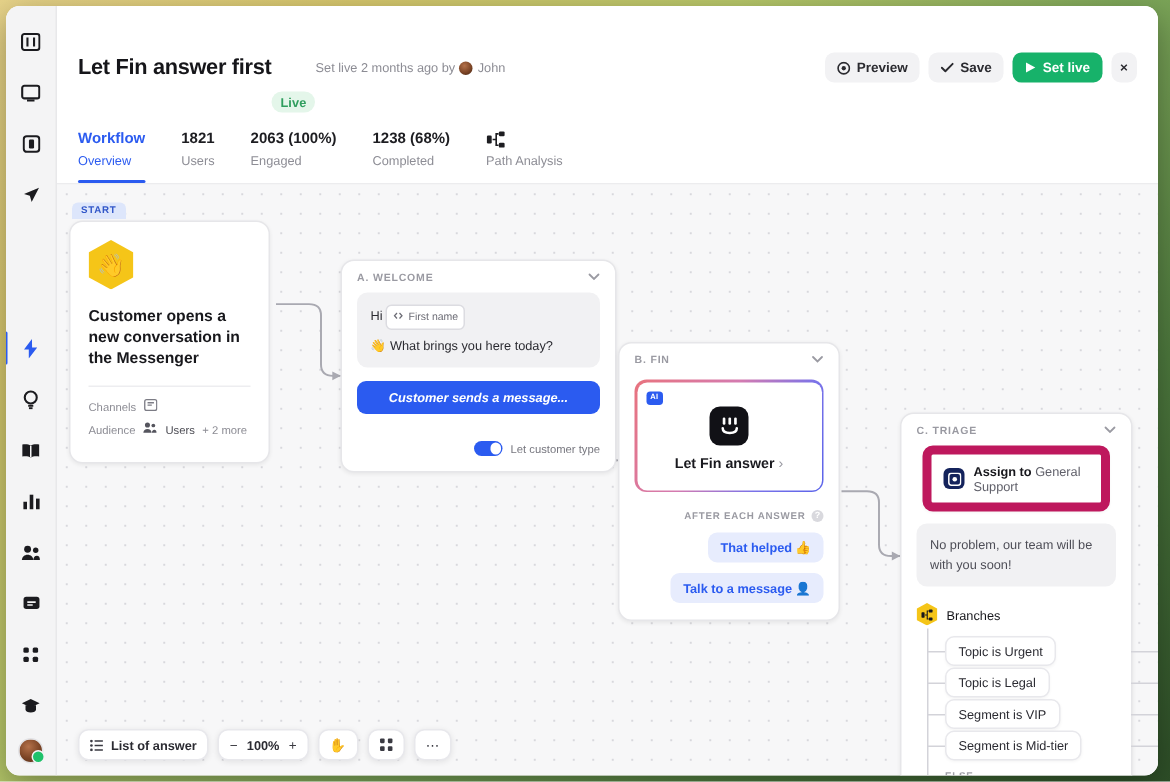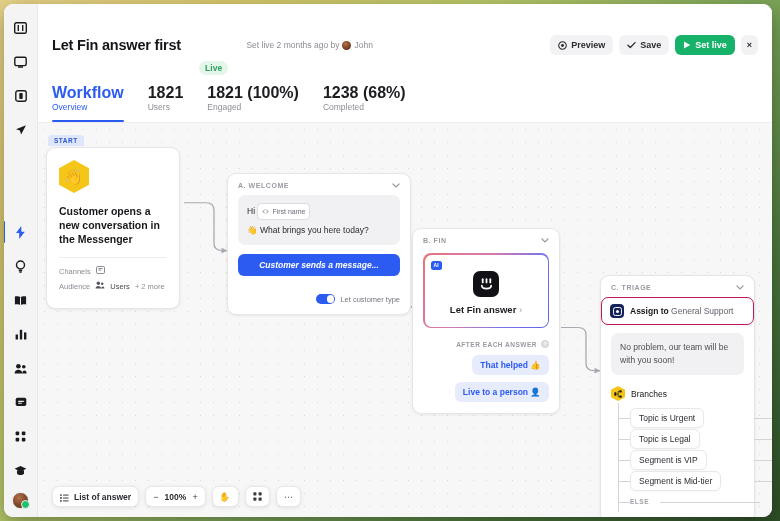--- a/index.html
+++ b/index.html
@@ -45,21 +45,21 @@
     content:""; position:absolute; right:-2px; bottom:-1px; width:7px; height:7px;
     border-radius:50%; background:#1fc26b; border:1.5px solid #f4f4f5;
   }
   
   #main-col { flex: 1 1 auto; display: flex; flex-direction: column; min-width: 0; position: relative; }
   
   #header {
     background:#fff; padding: 11px 14px 0 14px; flex: 0 0 auto;
     border-bottom: 1px solid #ececee; position: relative; z-index: 5;
   }
-  #title-row { display: flex; align-items: center; gap: 18px; }
+  #title-row { display: flex; align-items: center; gap: 0; }
   #wf-title { font-size: 14.5px; font-weight: 700; color: #16161a; letter-spacing: -.2px; }
   #live-badge {
     font-size: 8.5px; font-weight: 700; color: #2f9e5e; background: #e4f6ea;
     padding: 2px 6px; border-radius: 9px; letter-spacing: .1px; margin-top: 46px;
   }
   #set-live-meta { font-size: 8.5px; color: #8c8c94; display: flex; align-items: center; gap: 3px; }
   .meta-avatar {
     width: 9px; height: 9px; border-radius: 50%; display: inline-block;
     background: radial-gradient(circle at 40% 32%, #b4714a 0%, #7d4526 55%, #3f2213 100%);
   }
@@ -69,21 +69,21 @@
     color: #2b2b30; background: #f2f2f4; border: none; border-radius: 6px;
     padding: 5px 8px; cursor: pointer; white-space: nowrap;
   }
   .hdr-btn.primary { background: #17b26a; color: #fff; }
   .hdr-btn.icon-only { padding: 5px 6px; }
   
   #stats-row { display: flex; align-items: flex-start; gap: 0; margin-top: 11px; }
   .stat {
     padding: 0 0 10px 0; margin-right: 24px; position: relative; cursor: pointer;
   }
-  .stat .val { font-size: 16px; font-weight: 700; color: #1d1d21; line-height: 14px; white-space: nowrap; }
+  .stat .val { font-size: 10px; font-weight: 700; color: #1d1d21; line-height: 14px; white-space: nowrap; }
   .stat .lbl { font-size: 8.5px; color: #8d8d95; margin-top: 2px; white-space: nowrap; }
   .stat.active .val { color: #2b5bf0; }
   .stat.active .lbl { color: #2b5bf0; }
   .stat.active::after {
     content:""; position:absolute; left:0; right:0; bottom:0; height:2px; background:#2b5bf0; border-radius:2px;
   }
   .stat.icon-stat .val { display: flex; align-items: center; height: 14px; }
   
   #canvas {
     flex: 1 1 auto; position: relative; overflow: hidden;
@@ -160,21 +160,21 @@
     display:flex;align-items:center;justify-content:center;font-weight:700;
   }
   .reply-chip {
     margin: 7px 10px 0 auto; background:#e7ecfd; color:#2b5bf0; font-size:8.5px; font-weight:600;
     border-radius:6px; padding:5px 8px; width:max-content; display:flex; align-items:center; gap:4px;
   }
   #fin-node .reply-chip:last-of-type { margin-bottom: 11px; }
   
   #triage-node { width: 155px; }
   #assign-row {
-    margin: 0 0; background:#fff; border:1px solid #be185d; border-radius:7px;
+    margin: 0 14px; background:#fff; border:6px solid #be185d; border-radius:7px;
     padding: 6px 8px; display:flex; align-items:center; gap:6px; box-shadow: 0 1px 2px rgba(0,0,0,.04);
   }
   #assign-icon { width:14px;height:14px;border-radius:4px;background:#14235c;display:flex;align-items:center;justify-content:center; flex:0 0 14px; }
   #assign-text { font-size:8.5px; color:#60606a; }
   #assign-text b { color:#17171c; font-weight:700; }
   #triage-msg {
     margin: 8px 10px 0; background:#f1f1f3; border-radius:7px; padding:8px 9px;
     font-size:8.5px; color:#4d4d56; line-height:13px;
   }
   #branches-row { display:flex; align-items:center; gap:6px; margin: 11px 10px 0; }
@@ -331,26 +331,37 @@
       <div id="stats-row">
         <div class="stat active">
           <div class="val">Workflow</div>
           <div class="lbl">Overview</div>
         </div>
         <div class="stat">
           <div class="val">1821</div>
           <div class="lbl">Users</div>
         </div>
         <div class="stat">
-          <div class="val">1821 (100%)</div>
+          <div class="val">2063 (100%)</div>
           <div class="lbl">Engaged</div>
         </div>
         <div class="stat">
           <div class="val">1238 (68%)</div>
           <div class="lbl">Completed</div>
+        </div>
+        <div class="stat icon-stat">
+          <div class="val">
+            <svg width="13" height="12" viewBox="0 0 13 12">
+                <rect x="0.6" y="3.4" width="3.2" height="5.2" rx="0.8" fill="#1d1d21"></rect>
+                <rect x="8.6" y="0.6" width="3.8" height="3.2" rx="0.8" fill="#1d1d21"></rect>
+                <rect x="8.6" y="8.2" width="3.8" height="3.2" rx="0.8" fill="#1d1d21"></rect>
+                <path d="M4.4 6h2.4v-3.8h1.6M6.8 6v3.8h1.6" fill="none" stroke="#1d1d21" stroke-width="1.1"></path>
+              </svg>
+          </div>
+          <div class="lbl">Path Analysis</div>
         </div>
       </div>
     </div>
 
     <div id="canvas">
 
       <svg id="connectors" viewBox="0 0 734 420" preserveAspectRatio="none">
         <defs>
           <marker id="arr" markerWidth="6" markerHeight="6" refX="4.6" refY="3" orient="auto">
             <path d="M0.4 0.6 4.8 3 0.4 5.4z" fill="#a9a9b1"></path>
@@ -449,21 +460,21 @@
               <span>Let Fin answer</span>
               <span class="arr">›</span>
             </div>
           </div>
         </div>
         <div id="after-each">
           <span class="t">AFTER EACH ANSWER</span>
           <span class="q-mark">?</span>
         </div>
         <div class="reply-chip">That helped 👍</div>
-        <div class="reply-chip">Live to a person 👤</div>
+        <div class="reply-chip">Talk to a message 👤</div>
       </div>
 
       <div class="node node-card" id="triage-node" style="left:562px; top:152px;">
         <div class="node-hdr">
           <span>C. TRIAGE</span>
           <span class="chev">
             <svg width="8" height="5" viewBox="0 0 8 5">
                 <path d="M1 1 4 4 7 1" fill="none" stroke="#9a9aa2" stroke-width="1.2" stroke-linecap="round"></path>
               </svg>
           </span>

